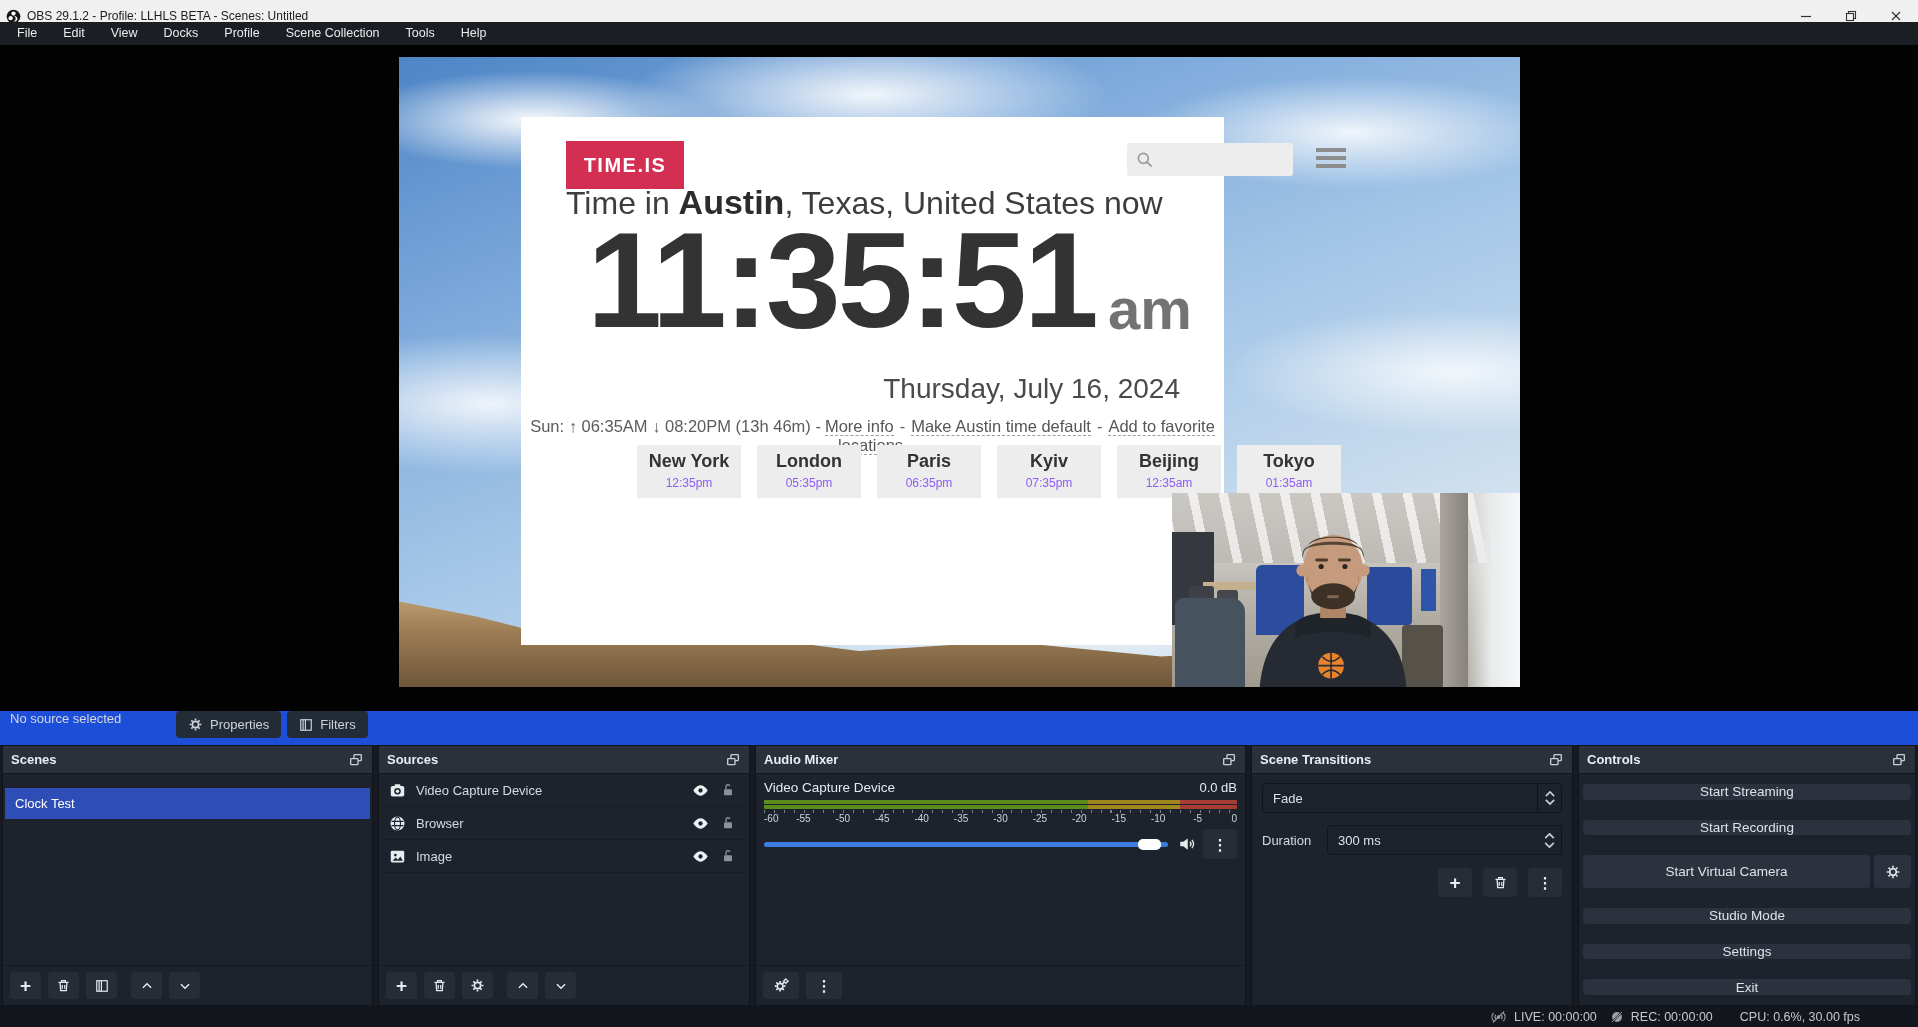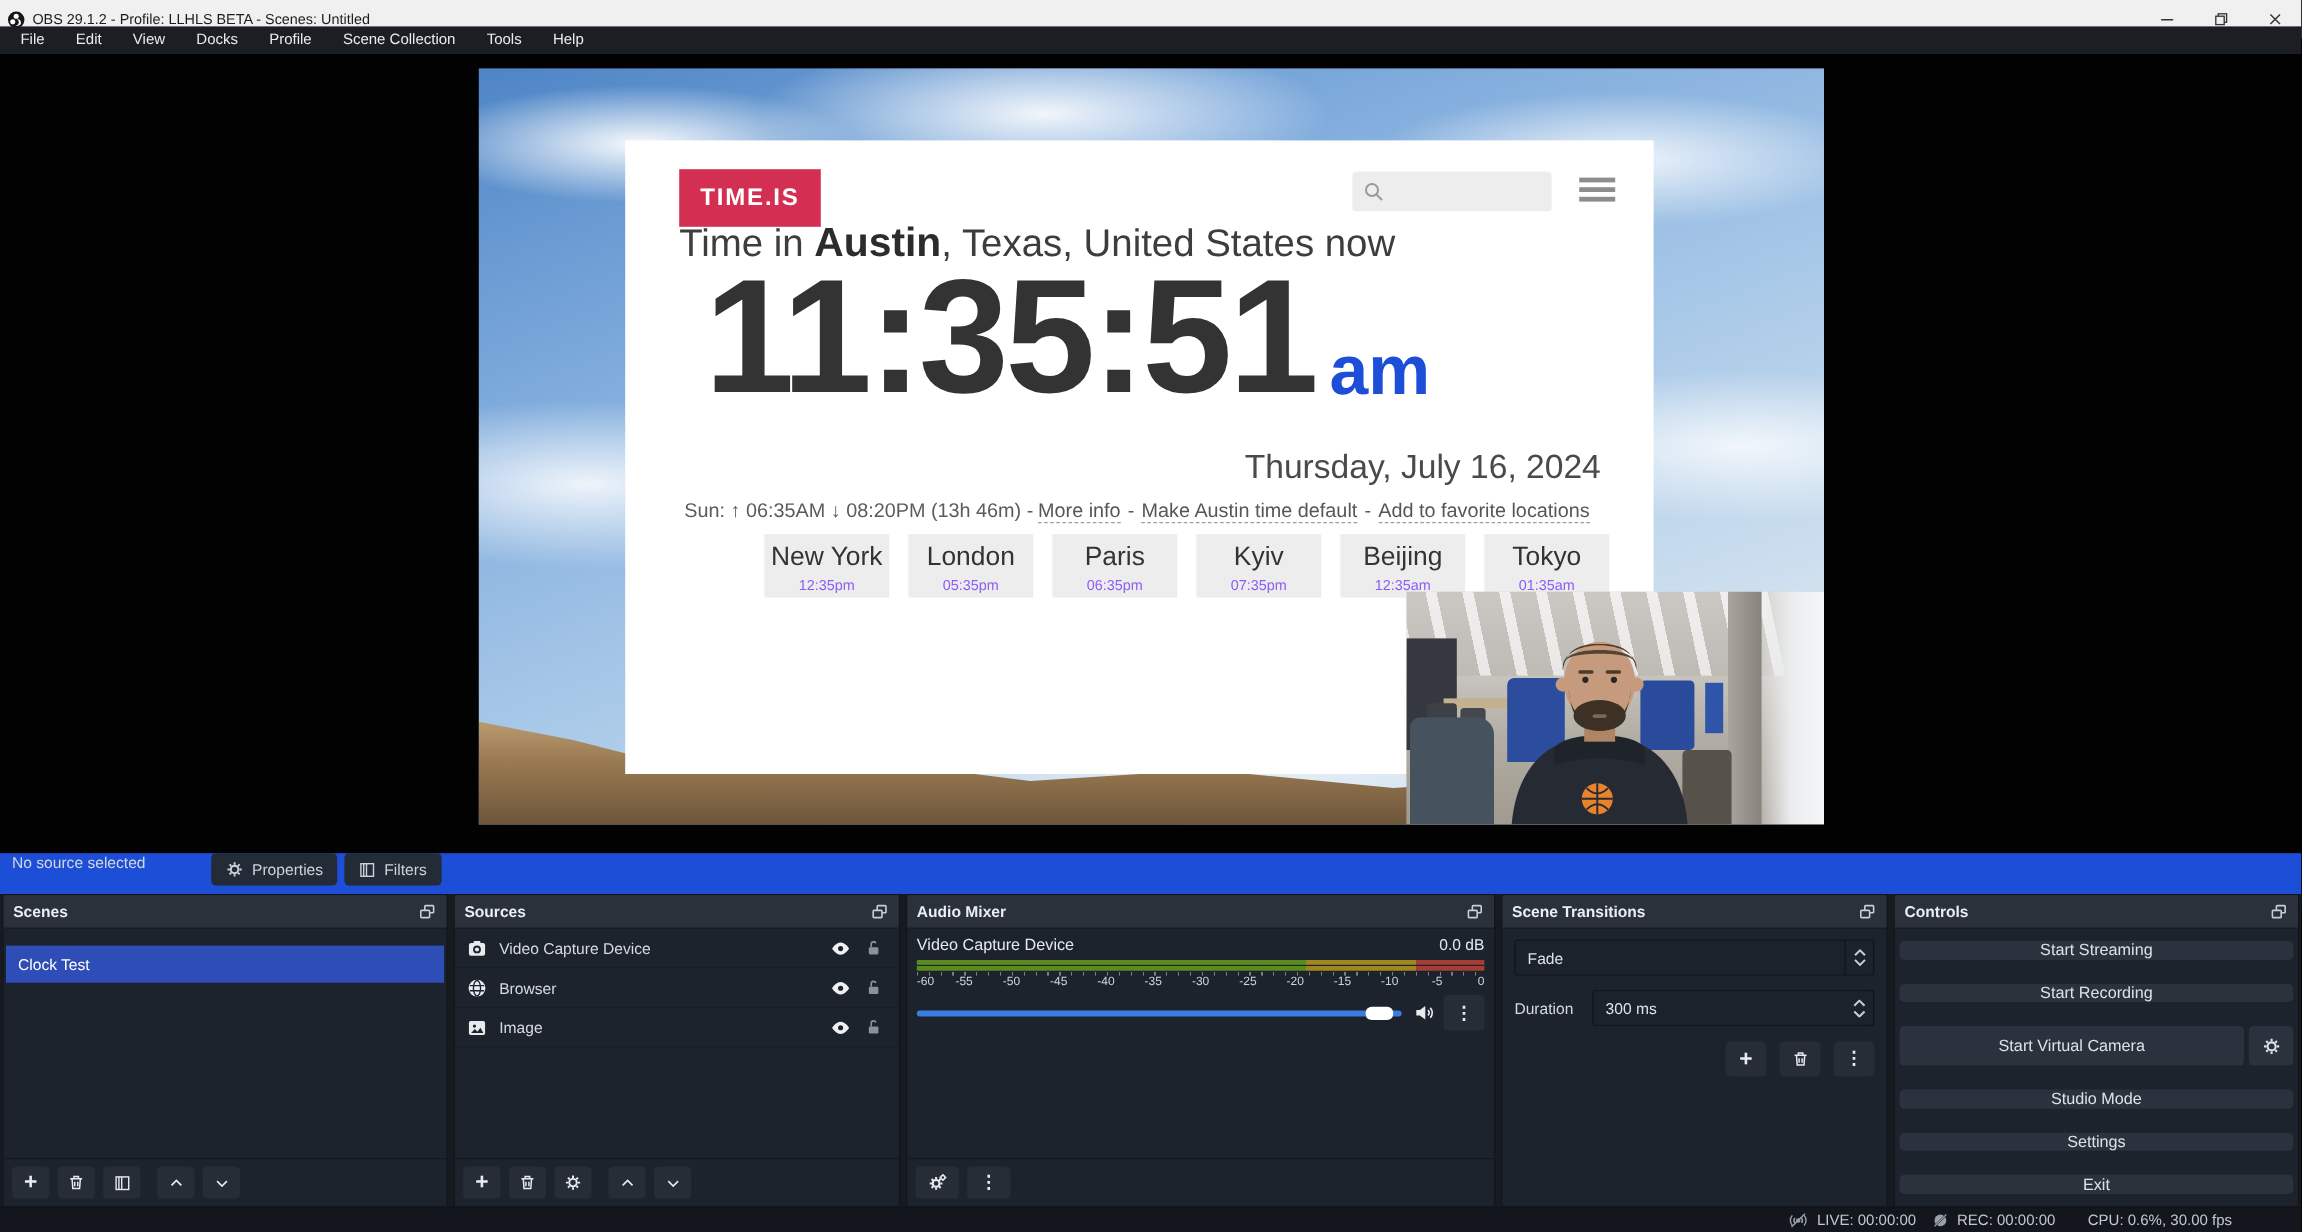--- a/index.html
+++ b/index.html
@@ -29,40 +29,40 @@
       radial-gradient(ellipse 300px 80px at 85% 12%, rgba(255,255,255,.85), rgba(255,255,255,0) 70%),
       radial-gradient(ellipse 340px 100px at 8% 55%, rgba(255,255,255,.85), rgba(255,255,255,0) 70%),
       radial-gradient(ellipse 320px 90px at 94% 50%, rgba(255,255,255,.8),  rgba(255,255,255,0) 70%),
       radial-gradient(ellipse 420px 110px at 55% 88%,rgba(255,255,255,.75), rgba(255,255,255,0) 70%),
       linear-gradient(160deg, #4e85c6 0%, #7fabdc 28%, #a9c9e8 55%, #cfe0ef 80%, #e2ebf2 100%); }
   .dunes { position:absolute; bottom:0; left:0; right:0; height:95px;
     background:linear-gradient(180deg,#c2a276 0%, #9a7a52 45%, #6e563a 100%);
     clip-path:polygon(0 10%, 7% 26%, 15% 50%, 29% 44%, 41% 62%, 54% 52%, 68% 68%, 81% 58%, 100% 68%, 100% 100%, 0 100%); }
 
   
-  .timeis-card { position:absolute; left:122px; top:60px; width:857px; height:528px; background:#fff;padding-left:23px; }
+  .timeis-card { position:absolute; left:122px; top:60px; width:703px; height:528px; background:#fff;padding-left:23px; }
   .ti-logo { position:absolute; left:45px; top:24px; width:118px; height:48px; background:#d32f52;
              color:#fff; font-weight:bold; font-size:20px; letter-spacing:1.5px;
              display:flex; align-items:center; justify-content:center; }
   .ti-search { position:absolute; left:606px; top:26px; width:166px; height:33px; background:#ededed;
                border-radius:3px; display:flex; align-items:center; padding-left:8px; }
   .ti-burger { position:absolute; left:795px; top:31px; width:30px; }
   .ti-burger i { display:block; height:4px; background:#8d8d8d; margin-bottom:4px; }
   .ti-heading { position:absolute; left:45px; top:66px; font-size:32px; color:#3d3d3d; white-space:nowrap; }
   .ti-heading b { font-size:34px; color:#2c2c2c; }
   .ti-clock-row { position:absolute; left:66px; top:96px; display:flex; align-items:flex-end; }
   .ti-clock { font-size:135px; font-weight:bold; line-height:1; letter-spacing:-3px; color:#333; }
-  .ti-ampm  { font-size:58px; font-weight:bold; line-height:1; color:#1d4ed8; margin-left:12px; padding-bottom:10px; }
+  .ti-ampm  { font-size:58px; font-weight:bold; line-height:1; color:#737373; margin-left:12px; padding-bottom:10px; }
   .ti-date { position:absolute; right:44px; top:256px; font-size:28px; color:#4a4a4a; }
   .ti-sun  { position:absolute; left:0; right:0; top:300px; text-align:center; font-size:16.5px; color:#5b5b5b; }
   .ti-sun a { color:#565656; border-bottom:1px dashed #9d9d9d; margin:0 4px; }
   .ti-sun .sep { margin:0 2px; }
   .ti-cities { position:absolute; left:116px; top:328px; display:flex; gap:16px; }
   .city { width:104px; height:53px; background:#ededed; text-align:center; padding-top:6px; }
-  .city-name { font-size:22px; font-weight:normal; color:#333; }
+  .city-name { font-size:18px; font-weight:bold; color:#333; }
   .city-time { font-size:12px; color:#8b5cf6; margin-top:4px; }
 
   
   .webcam { position:absolute; left:773px; top:436px; width:348px; height:194px; overflow:hidden;
             background:linear-gradient(180deg,#d8d6d1 0%, #c8c5bf 35%, #b3aea5 62%, #a09a8f 100%); }
   .wc-ceiling { position:absolute; top:0; left:0; right:0; height:36%;
     background:repeating-linear-gradient(78deg, rgba(255,255,255,.6) 0 9px, rgba(160,158,152,.25) 9px 30px); }
   .wc-doorway { position:absolute; left:0; top:20%; width:12%; height:48%; background:#35393f; }
   .wc-desk { position:absolute; left:9%; top:46%; width:19%; height:4%; background:#c2b08e; }
   .wc-chairL1 { position:absolute; left:5%; top:48%; width:7%; height:17%; background:#3d4147; border-radius:3px; }

